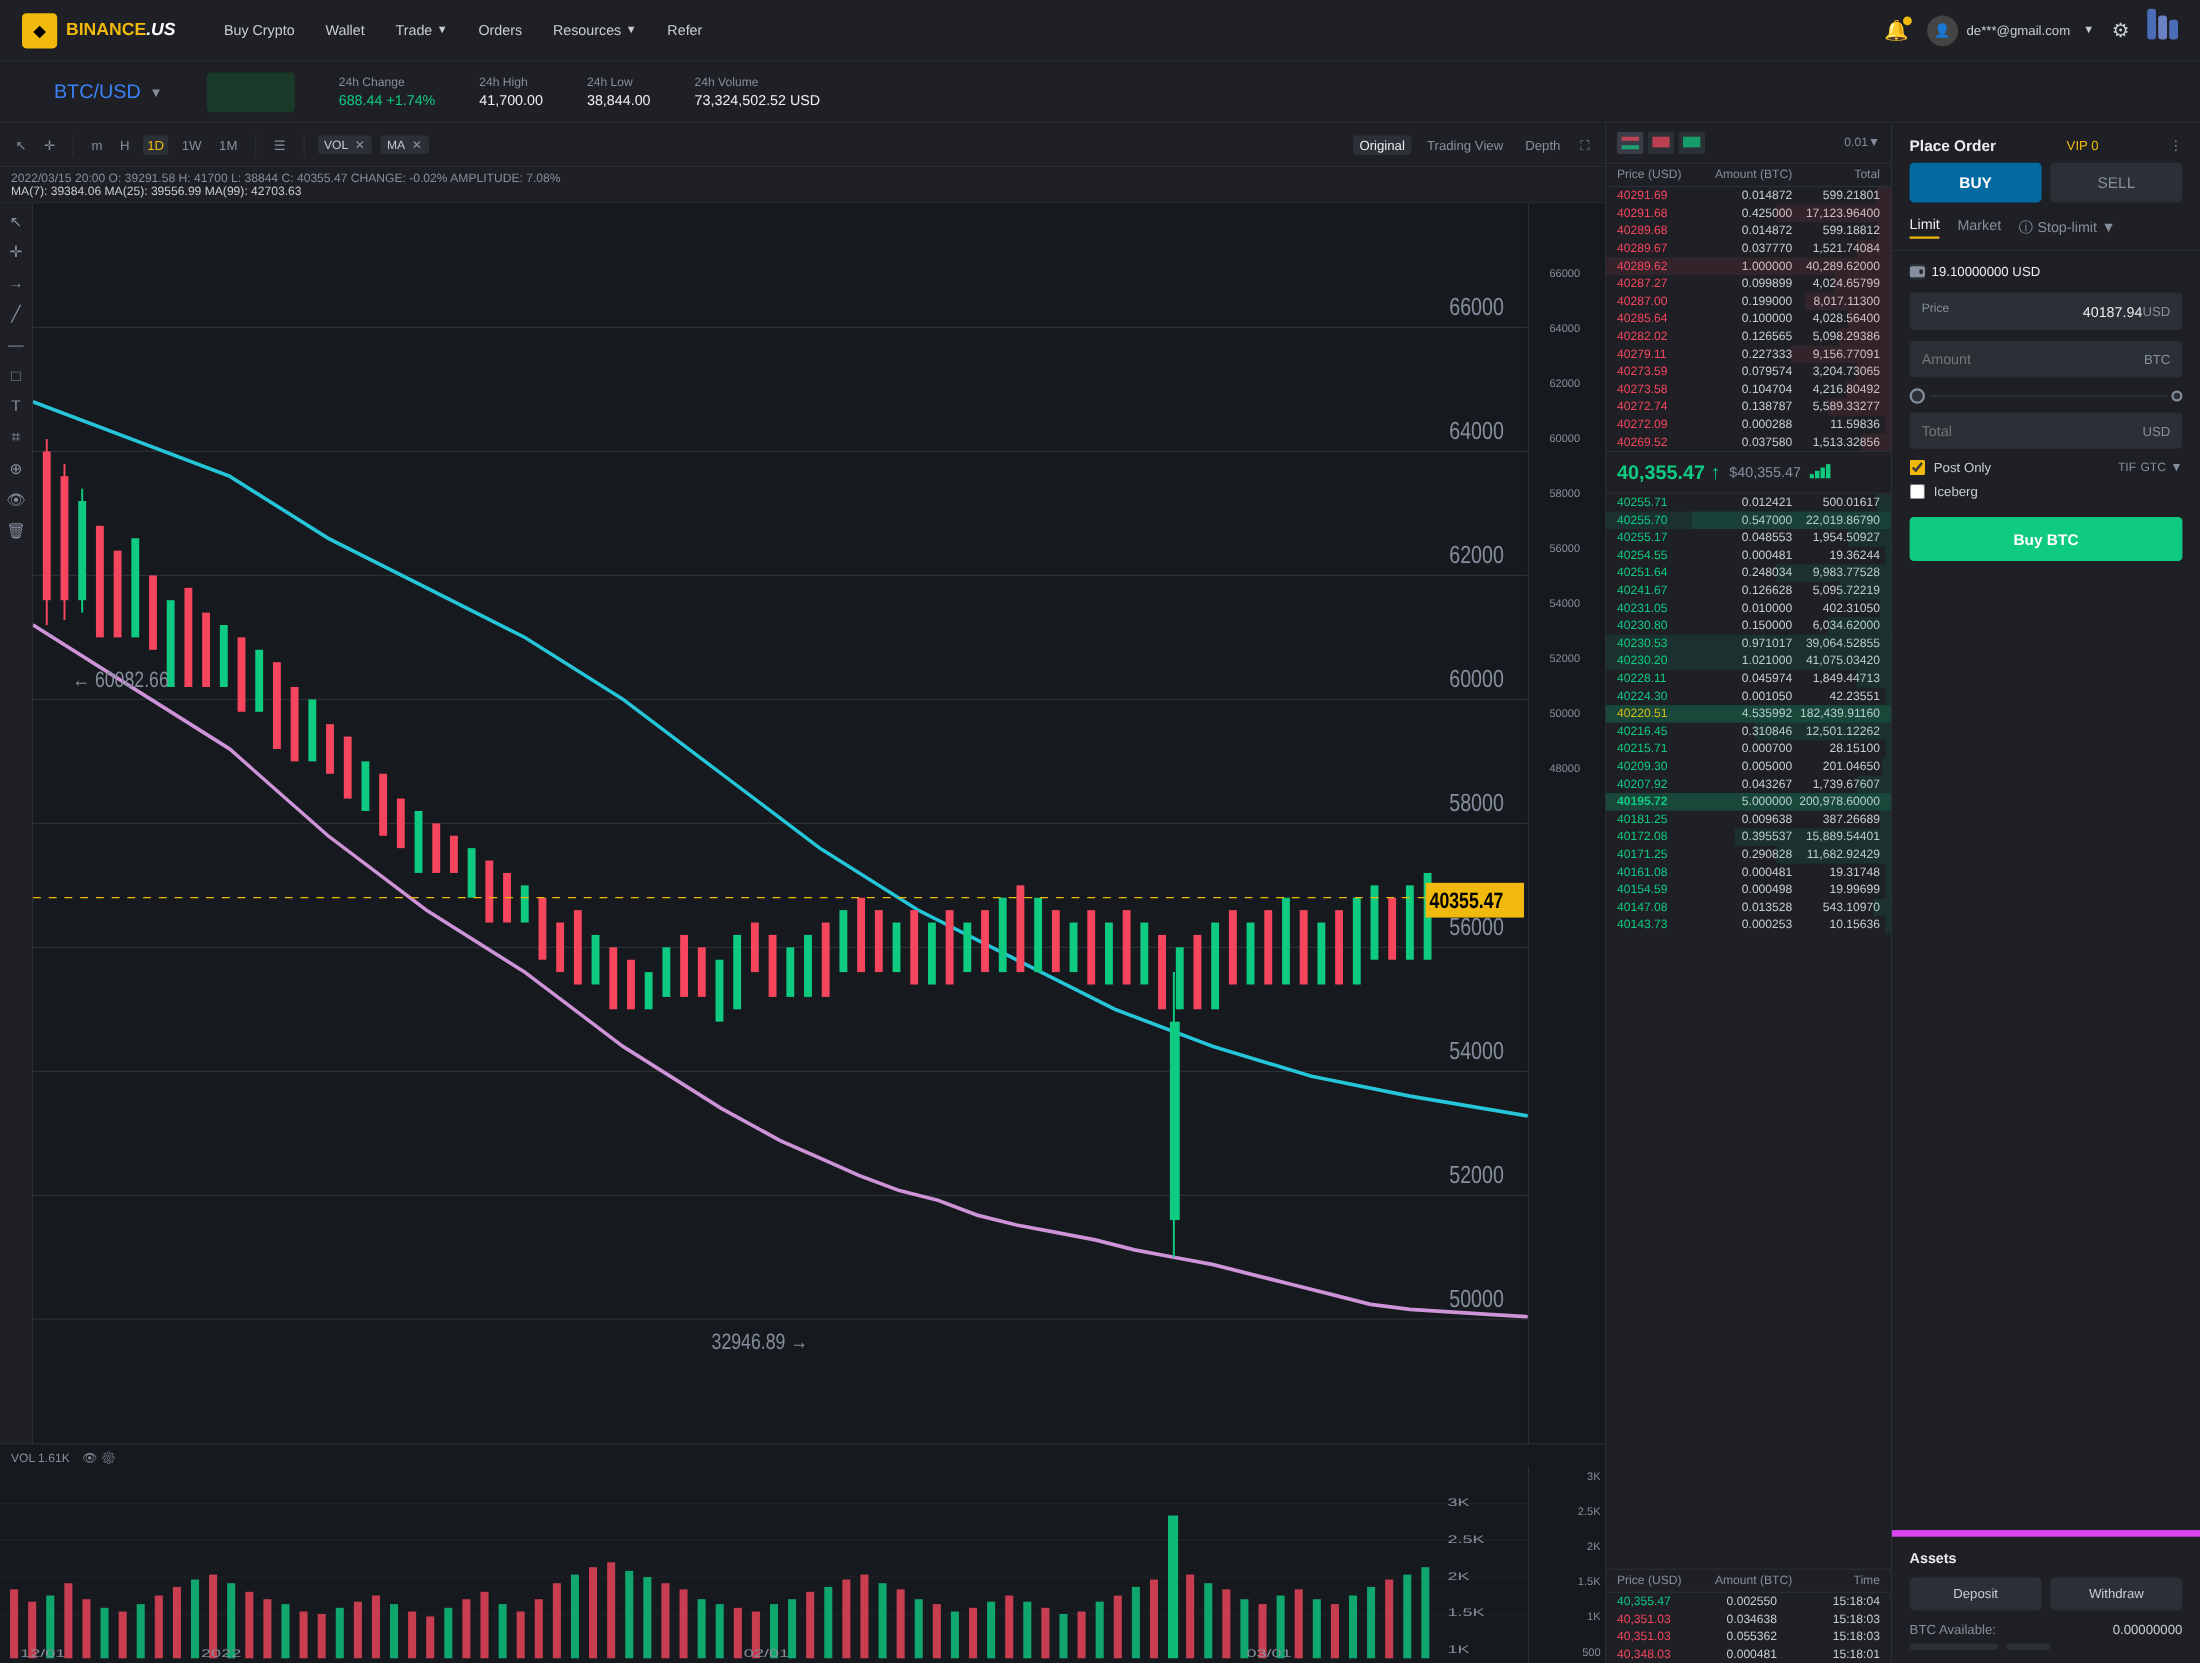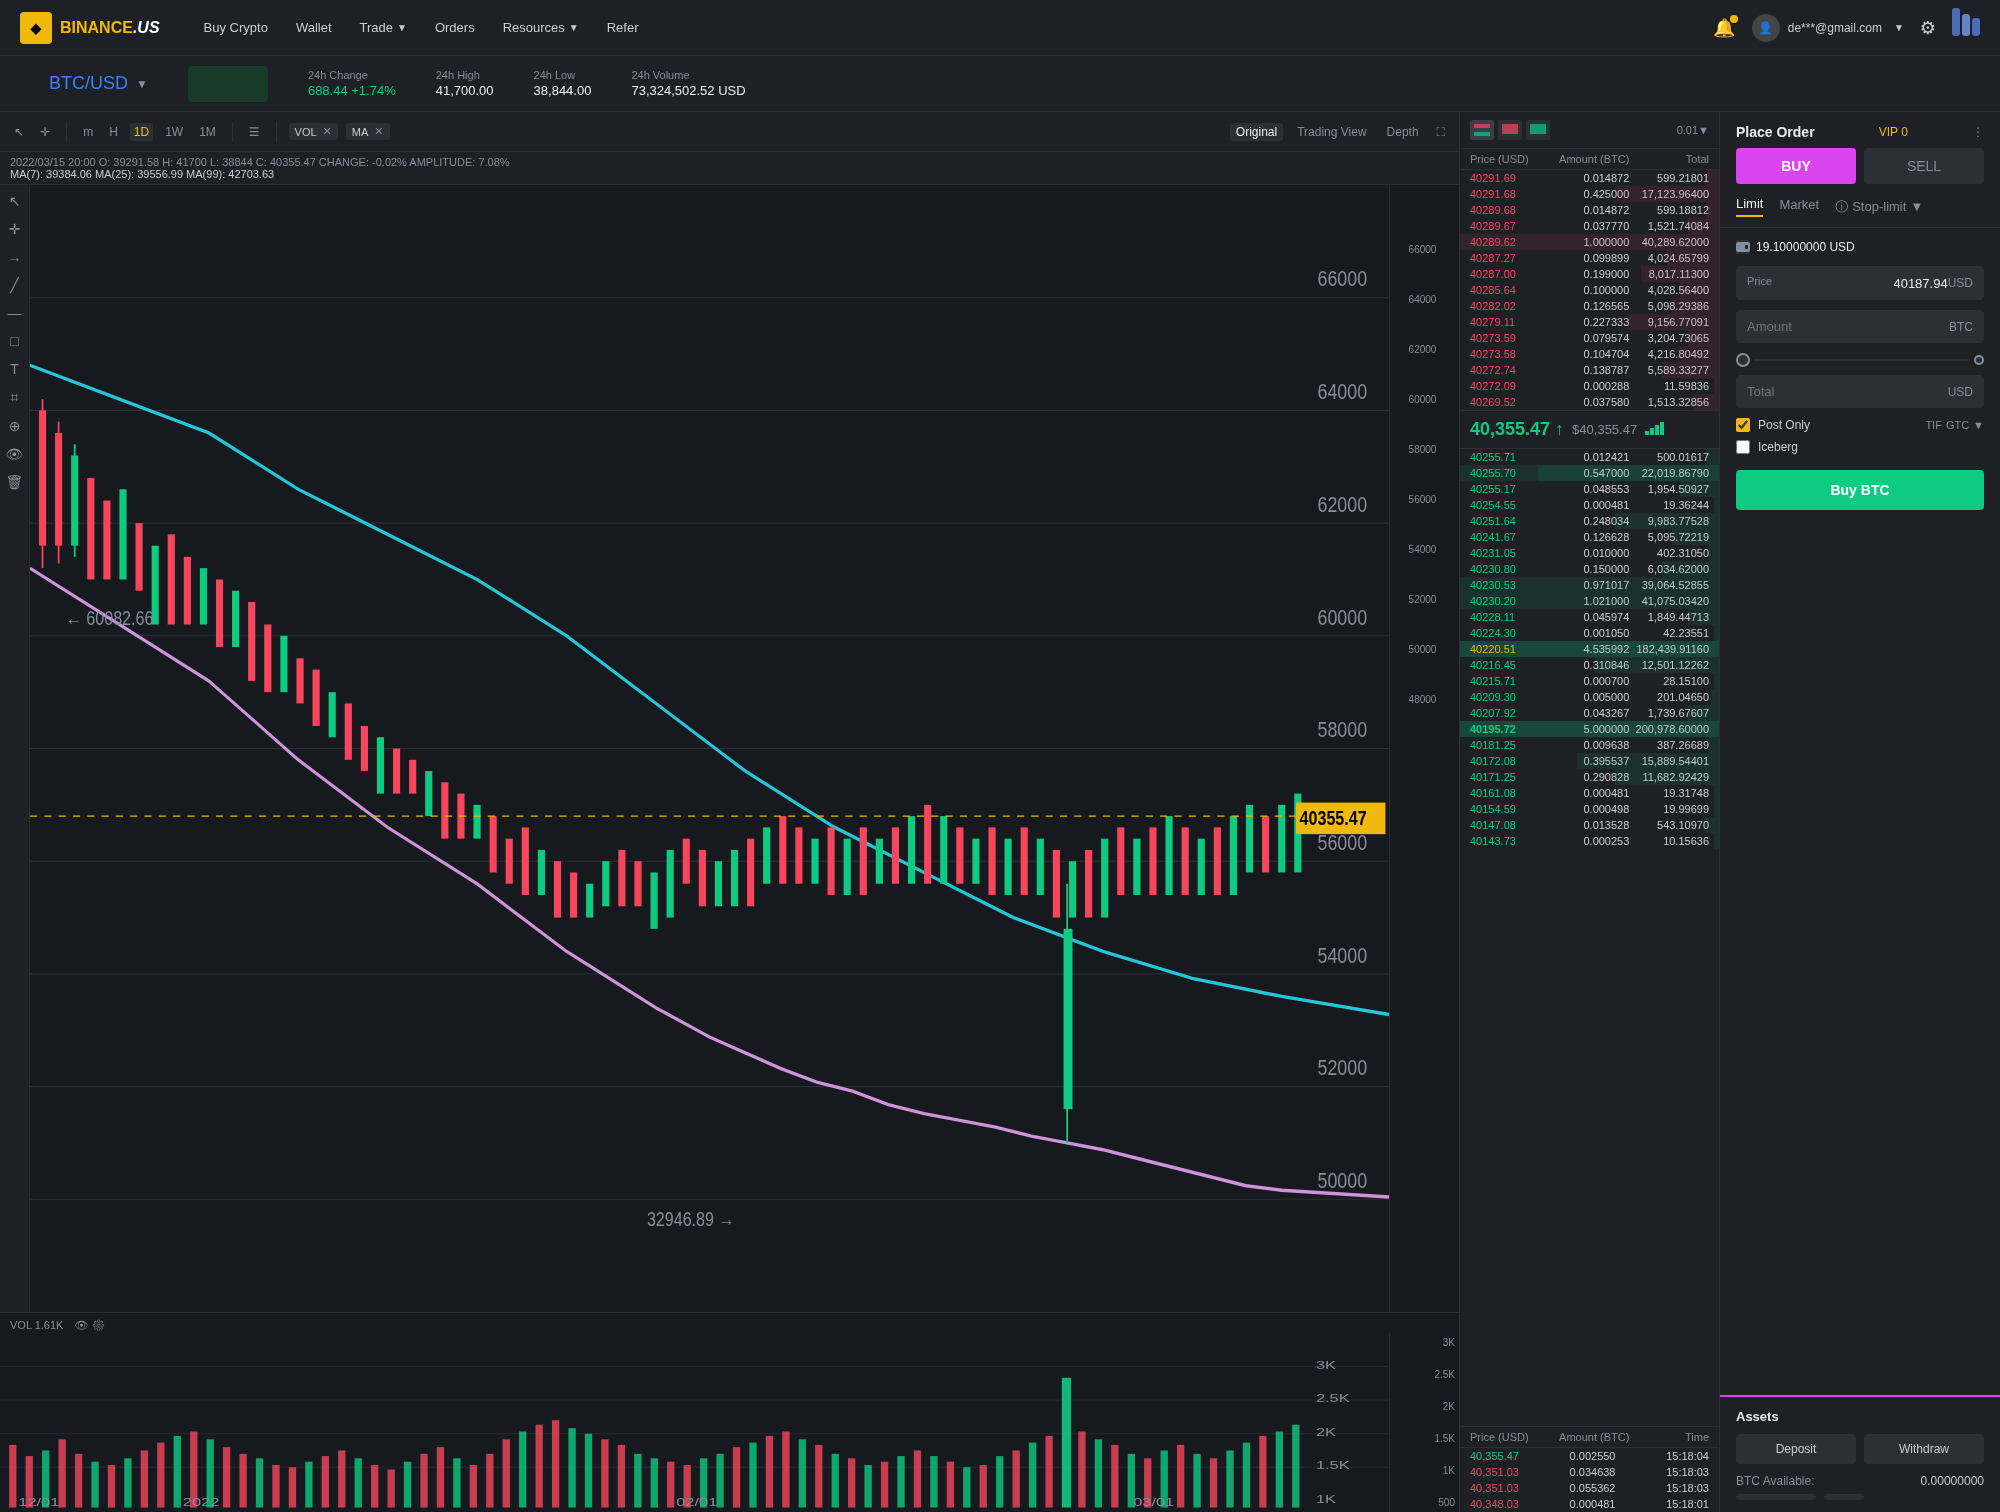--- a/index.html
+++ b/index.html
@@ -72,42 +72,42 @@
     .ob-mid-usd { color: #848e9c; font-size: 13px; }
     .ob-signal { color: #0ecb81; font-size: 14px; }
     
     
     .place-order { width: 280px; background: #1e2026; display: flex; flex-direction: column; padding: 0; }
     .po-header { display: flex; align-items: center; justify-content: space-between; padding: 12px 16px 8px; }
     .po-title { color: #eaecef; font-size: 14px; font-weight: bold; }
     .po-vip { color: #f0b90b; font-size: 12px; cursor: pointer; }
     .po-more { color: #848e9c; cursor: pointer; }
     .po-tabs { display: flex; margin: 0 16px 12px; gap: 8px; }
-    .po-buy-btn { flex: 1; background: #d946ef; border: none; color: #fff; font-weight: bold; font-size: 14px; padding: 10px; border-radius: 4px; cursor: pointer; }
+    .po-buy-btn { flex: 1; background: #0369a1; border: none; color: #fff; font-weight: bold; font-size: 14px; padding: 10px; border-radius: 4px; cursor: pointer; }
     .po-sell-btn { flex: 1; background: #2b2f36; border: none; color: #848e9c; font-size: 14px; padding: 10px; border-radius: 4px; cursor: pointer; }
     .po-order-types { display: flex; align-items: center; gap: 16px; padding: 0 16px 10px; border-bottom: 1px solid #2b2f36; }
     .po-type { color: #848e9c; font-size: 13px; cursor: pointer; padding-bottom: 4px; }
     .po-type.active { color: #eaecef; border-bottom: 2px solid #f0b90b; }
     .po-stoplimit { color: #848e9c; font-size: 13px; display: flex; align-items: center; gap: 4px; }
     .po-body { padding: 12px 16px; flex: 1; overflow-y: auto; }
     .po-balance { display: flex; align-items: center; gap: 6px; color: #848e9c; font-size: 12px; margin-bottom: 12px; }
     .po-balance-icon { width: 14px; height: 14px; background: #2b2f36; border-radius: 2px; }
     .po-input-group { margin-bottom: 10px; }
     .po-input-label { color: #848e9c; font-size: 11px; margin-bottom: 4px; }
     .po-input { width: 100%; background: #2b2f36; border: 1px solid #2b2f36; border-radius: 4px; padding: 8px 10px; color: #eaecef; font-size: 13px; display: flex; align-items: center; justify-content: space-between; }
     .po-input input { background: none; border: none; color: #eaecef; font-size: 13px; width: 100%; outline: none; }
     .po-input-suffix { color: #848e9c; font-size: 12px; }
     .po-slider { width: 100%; margin: 8px 0; display: flex; align-items: center; }
     .po-slider-dot { width: 14px; height: 14px; background: #2b2f36; border: 2px solid #848e9c; border-radius: 50%; cursor: pointer; }
     .po-checkbox-row { display: flex; align-items: center; gap: 8px; margin-bottom: 8px; }
     .po-checkbox { width: 14px; height: 14px; accent-color: #f0b90b; }
     .po-checkbox-label { color: #c9cdd2; font-size: 12px; }
     .po-tif { margin-left: auto; display: flex; align-items: center; gap: 4px; color: #848e9c; font-size: 11px; }
     .po-submit { width: 100%; background: #0ecb81; border: none; color: #fff; font-weight: bold; font-size: 14px; padding: 12px; border-radius: 4px; cursor: pointer; margin: 8px 0; }
-    .po-assets { padding: 12px 16px; border-top: 2px solid #d946ef; }
+    .po-assets { padding: 12px 16px; border-top: 6px solid #d946ef; }
     .po-assets-title { color: #eaecef; font-size: 13px; font-weight: bold; margin-bottom: 10px; }
     .po-asset-btns { display: flex; gap: 8px; margin-bottom: 10px; }
     .po-asset-btn { flex: 1; background: #2b2f36; border: none; color: #c9cdd2; padding: 8px; border-radius: 4px; cursor: pointer; font-size: 12px; }
     .po-asset-row { display: flex; justify-content: space-between; align-items: center; margin-bottom: 6px; }
     .po-asset-label { color: #848e9c; font-size: 12px; }
     .po-asset-value { color: #c9cdd2; font-size: 12px; }
     .ob-time-row { display: flex; justify-content: space-between; padding: 2px 10px; font-size: 11px; color: #c9cdd2; }
     .ob-time-row .price { color: #f6465d; }
     .ob-time-row .price.green { color: #0ecb81; }
     

